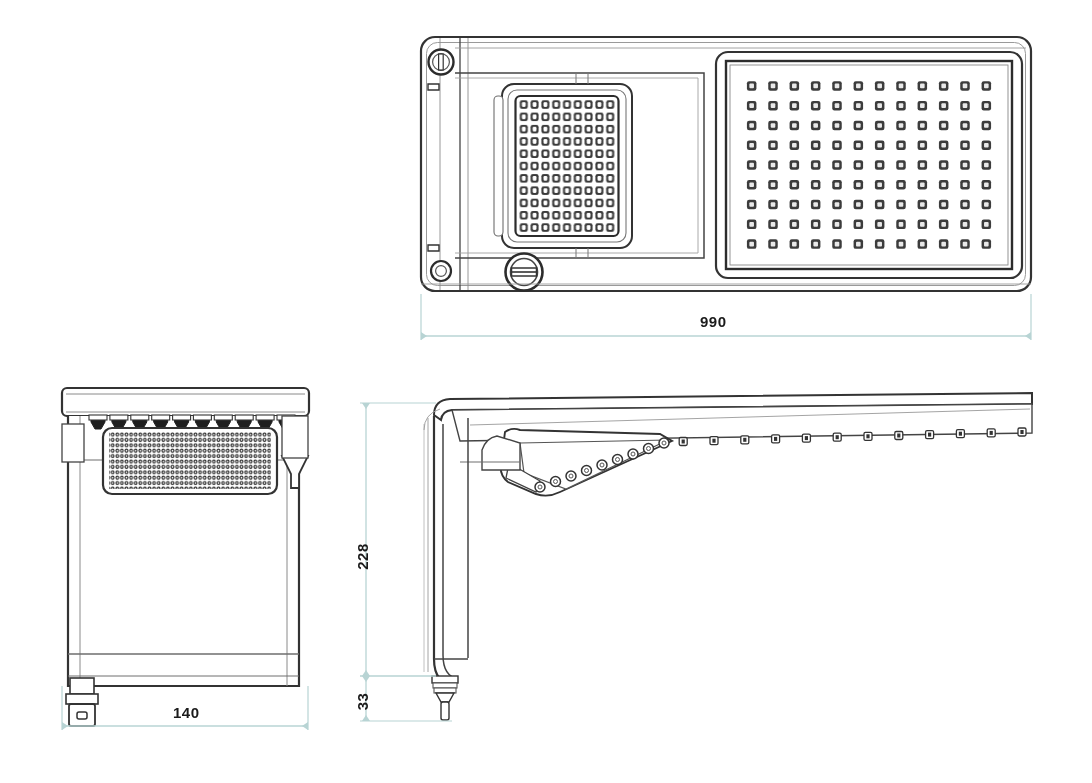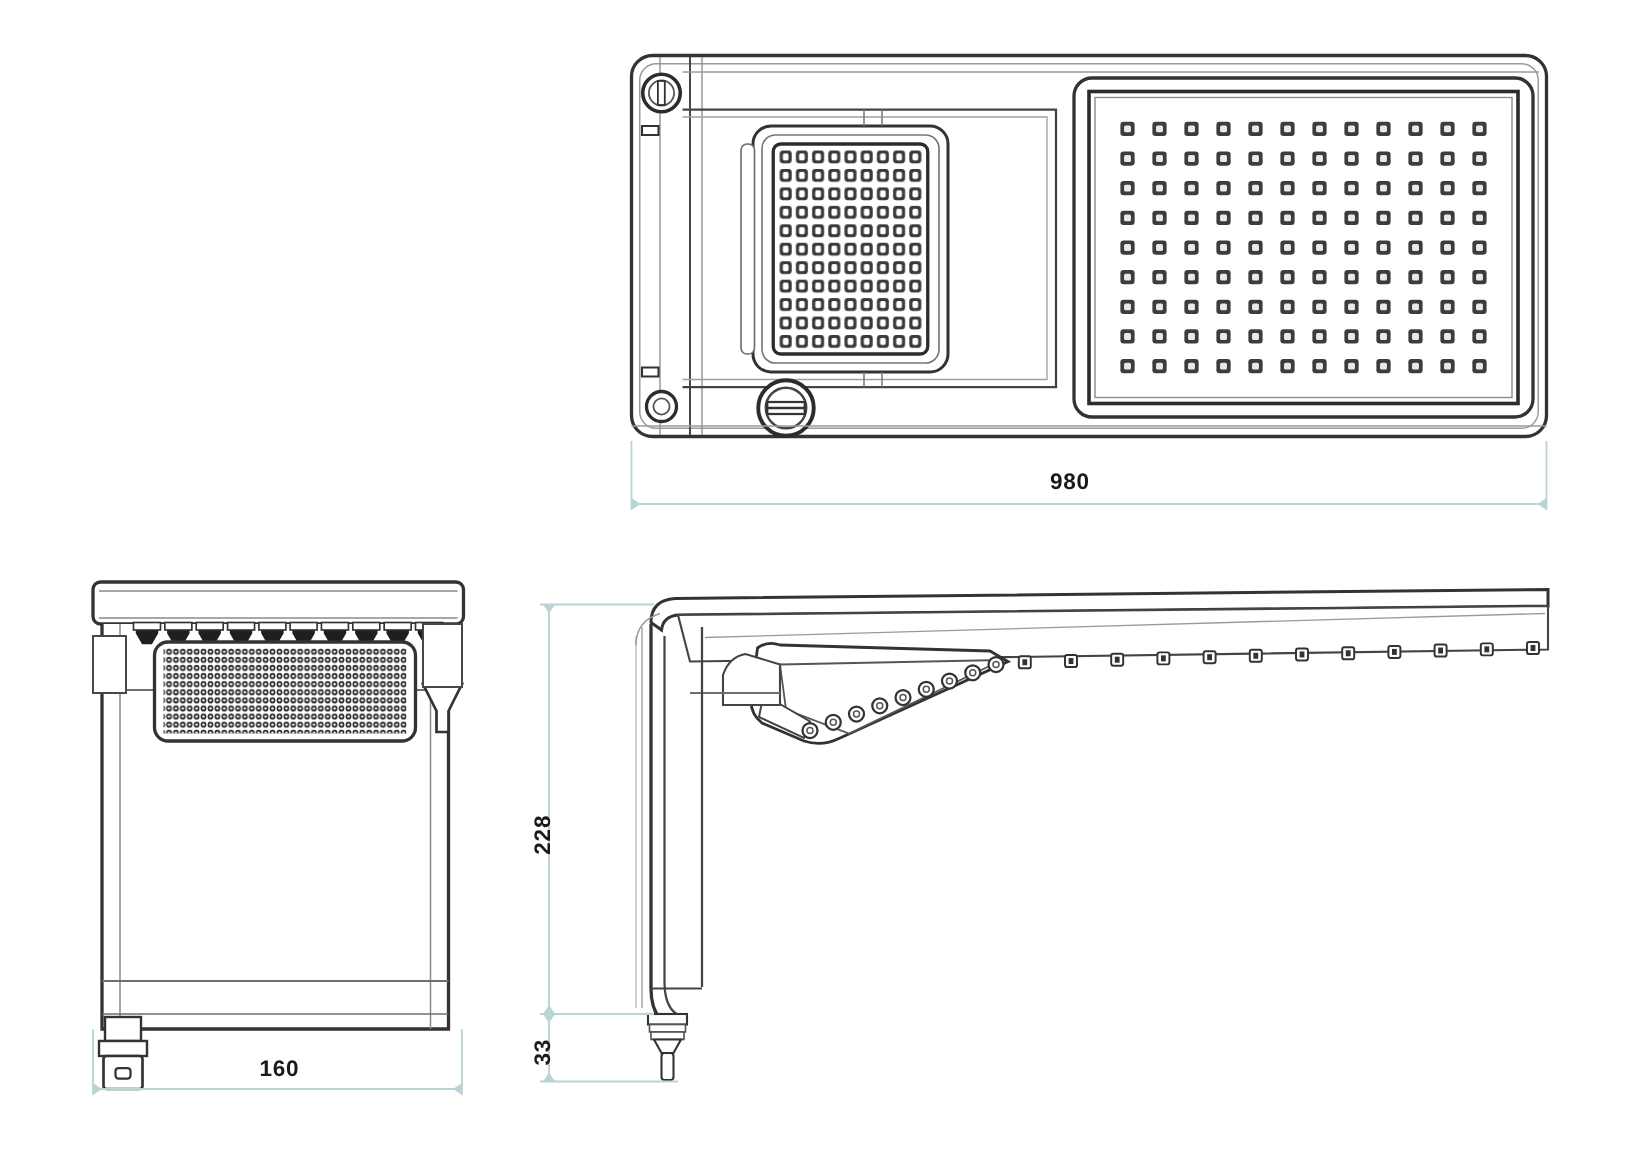--- a/index.html
+++ b/index.html
@@ -504,18 +504,18 @@
 
     <g>
       <line x1="360" y1="676" x2="436" y2="676" stroke="#b8d4d4" stroke-width="1.2"></line>
       <line x1="360" y1="721" x2="452" y2="721" stroke="#b8d4d4" stroke-width="1.2"></line>
       <line x1="366" y1="676" x2="366" y2="721" stroke="#b8d4d4" stroke-width="1.3"></line>
       <path d="M362 676 l4 6 l4 -6 z" fill="#b8d4d4"></path>
       <path d="M362 721 l4 -6 l4 6 z" fill="#b8d4d4"></path>
     </g>
   </svg>
 
-  <div class="dim-text" id="t-520">980</div>
-  <div class="dim-text" id="t-210">160</div>
+  <div class="dim-text" id="t-520">990</div>
+  <div class="dim-text" id="t-210">140</div>
   <div class="dim-text vert" id="t-228">228</div>
   <div class="dim-text vert" id="t-33">33</div>
 
 </div>
 
 </body></html>

